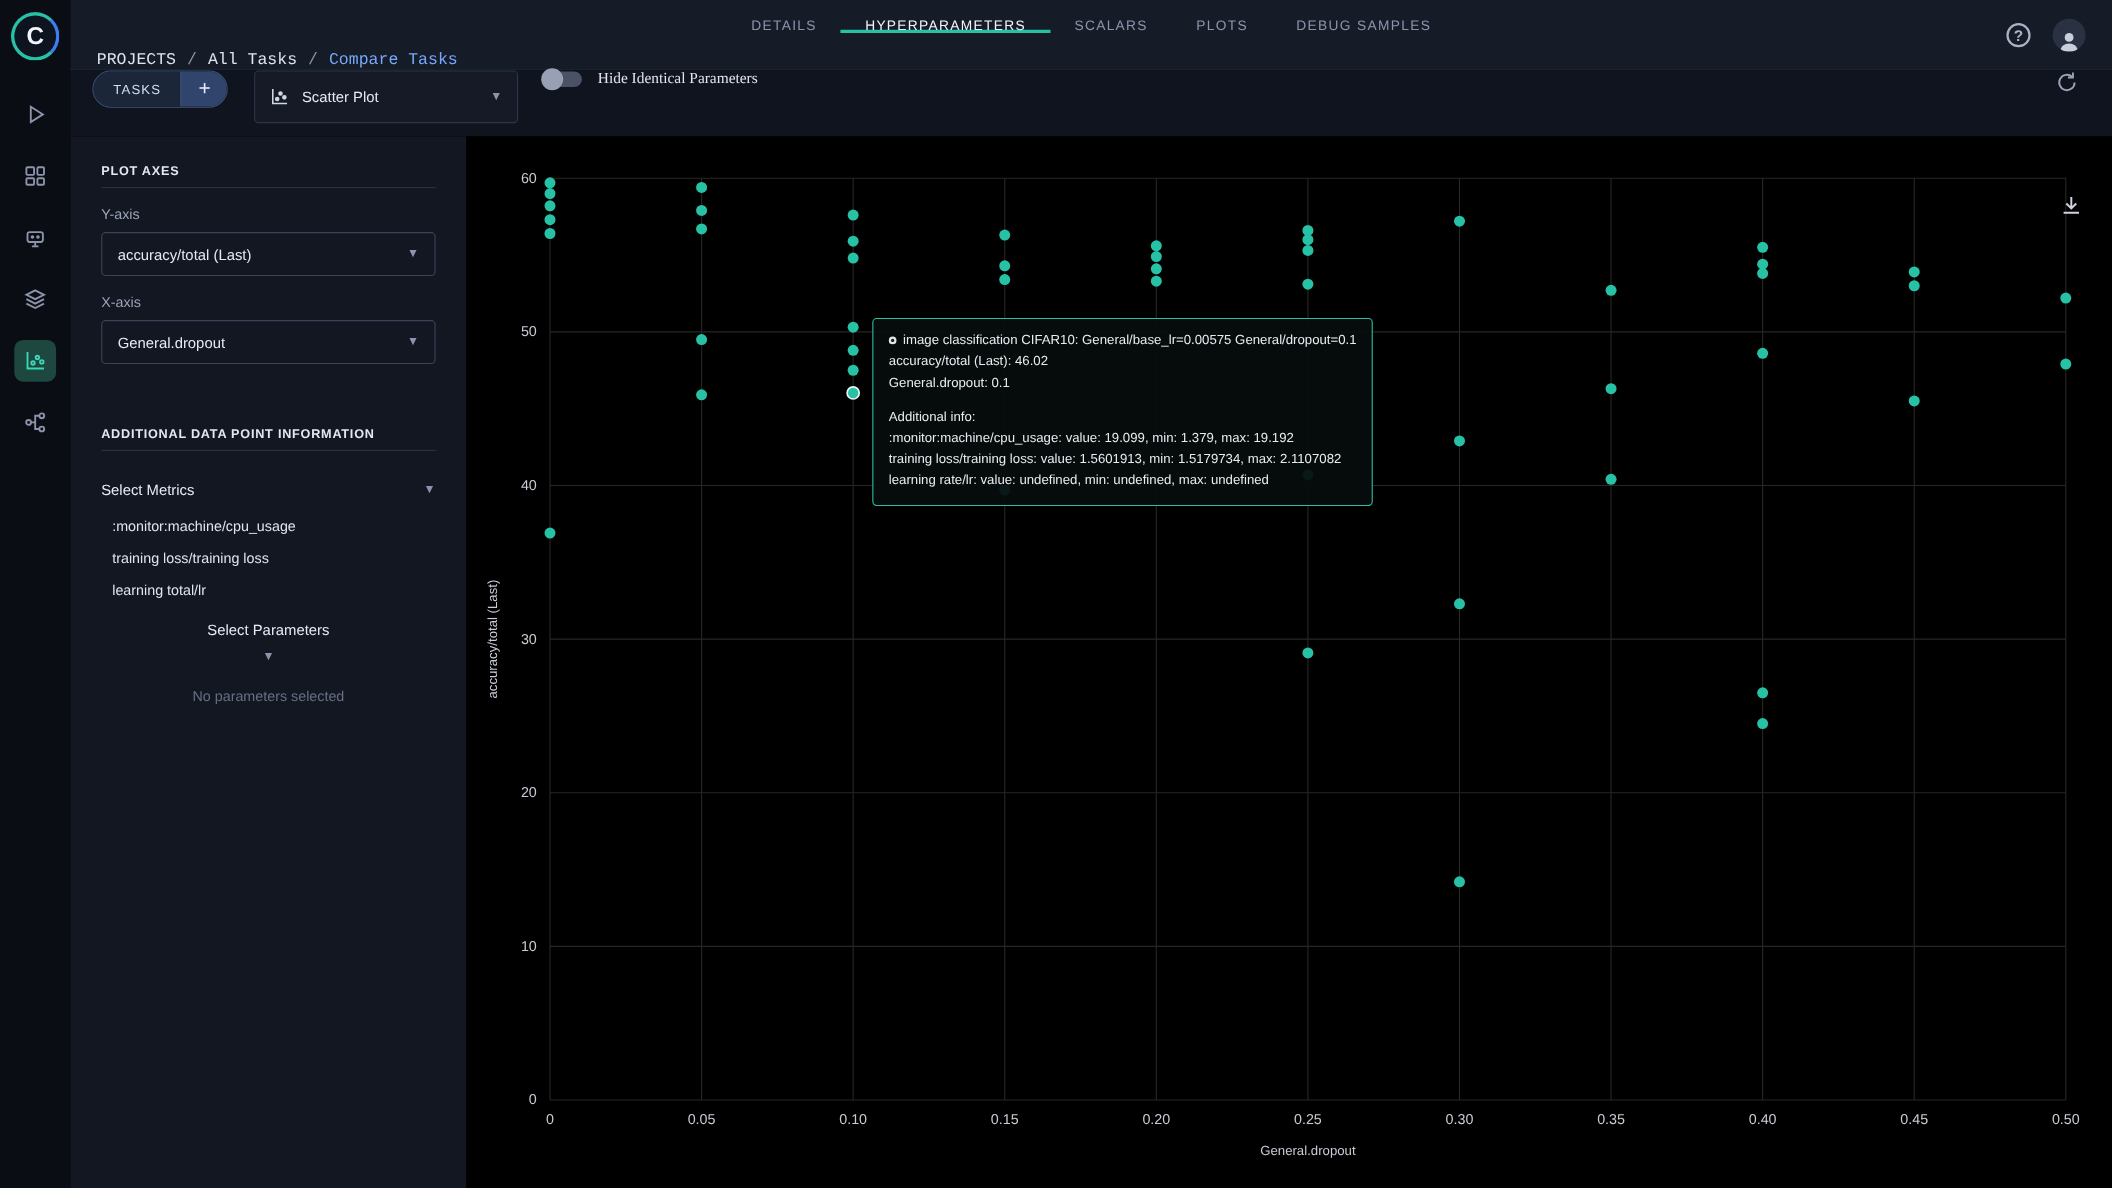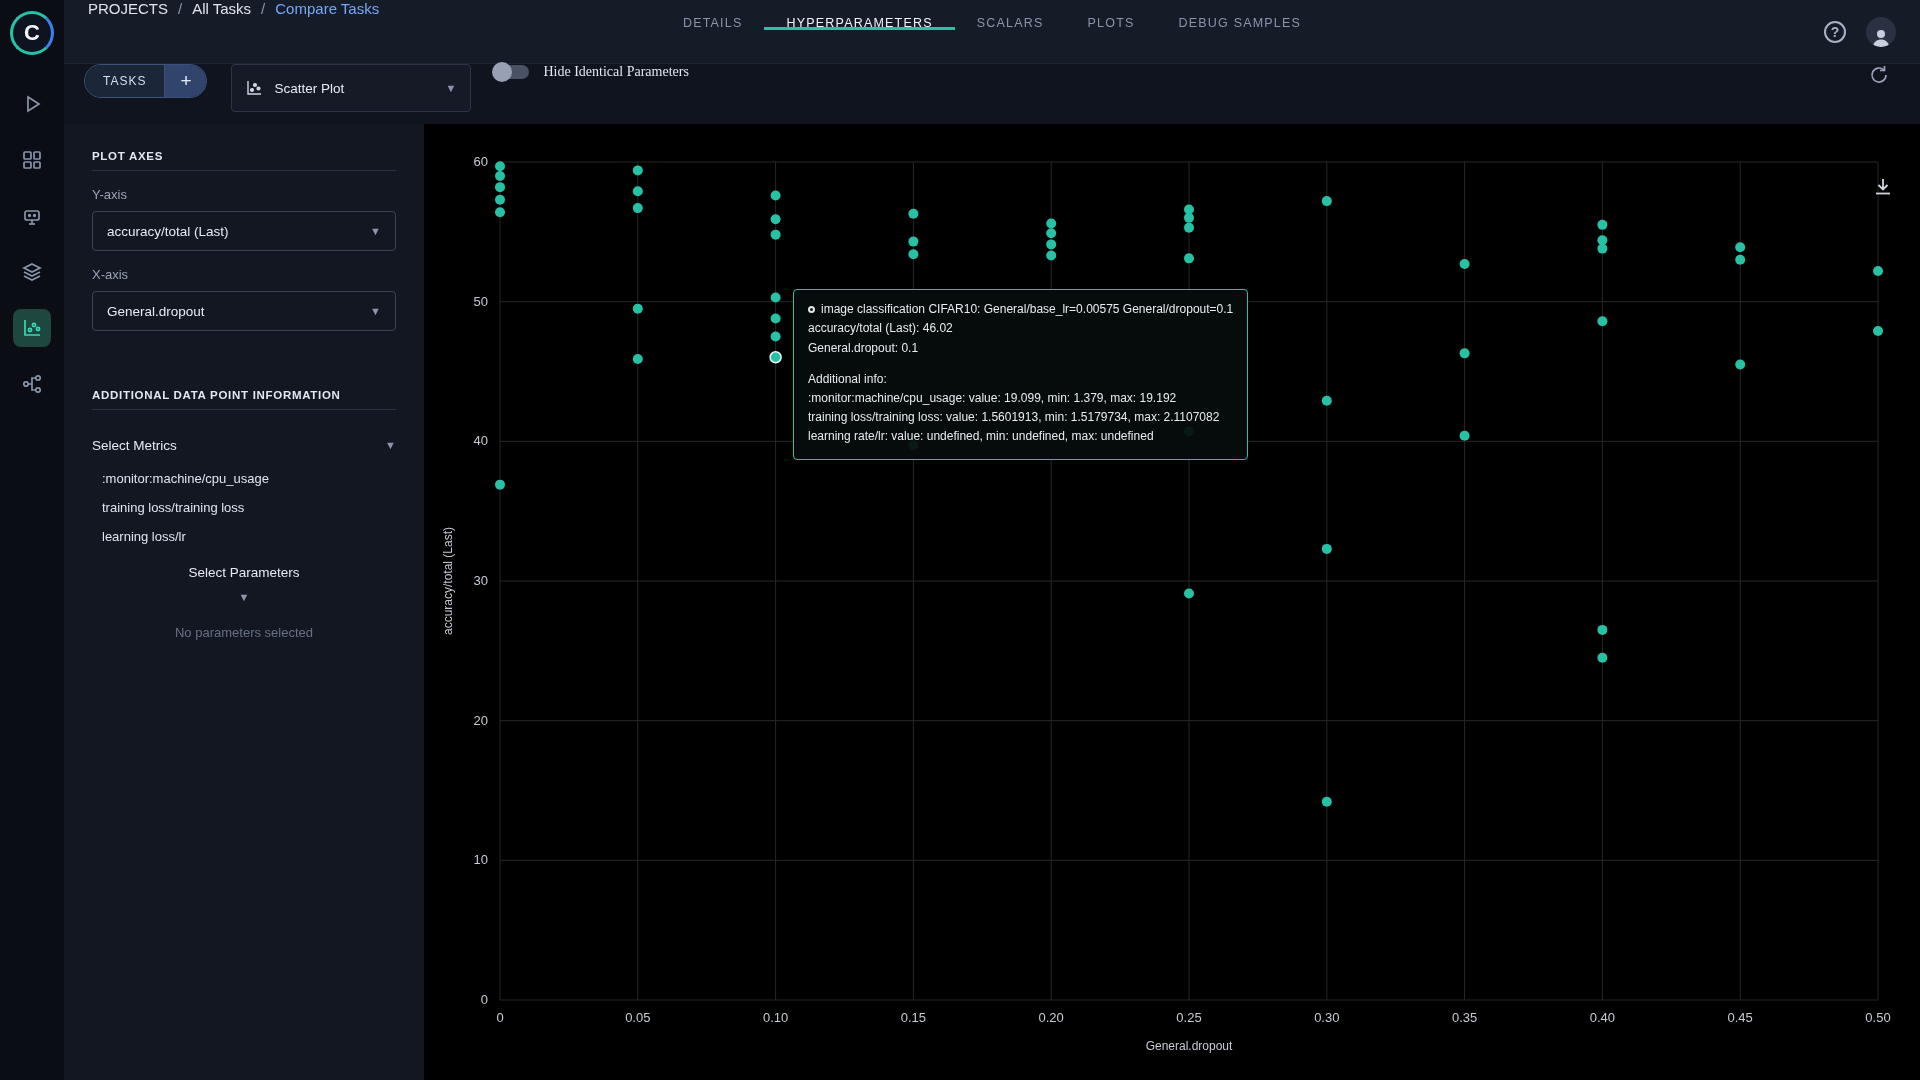--- a/index.html
+++ b/index.html
@@ -16,21 +16,21 @@
   .rail-btn { width:38px; height:38px; border-radius:8px; display:flex; align-items:center;
     justify-content:center; margin-bottom:18px; cursor:pointer; color:#8b94ab; }
   .rail-btn.active { background:#1d473f; color:#38d8b4; }
   .rail-btn svg { stroke: currentColor; fill:none; stroke-width:1.7; }
 
   
   .main { flex:1; display:flex; flex-direction:column; min-width:0; }
 
   .topbar { height:64px; background:#161b28; display:flex; align-items:stretch;
     padding:0 24px; border-bottom:1px solid #1d2432; }
-  .topbar-left { flex:1; display:flex; align-items:flex-start; gap:10px; font-size:15px; }
+  .topbar-left { flex:1; display:flex; align-items:flex-end; gap:10px; font-size:15px;font-family:Liberation Mono, monospace; }
   .crumb { color:#dfe3ee; cursor:pointer; }
   .crumb-sep { color:#8b94ab; }
   .crumb.current { color:#76a8f9; }
   .tabs { display:flex; align-items:flex-start;margin-top:16px; }
   .tab { display:flex; align-items:center; padding:0 22px; font-size:12.5px; letter-spacing:1.2px;
     color:#8b94ab; cursor:pointer; }
   .tab.active { color:#f2f5fb; box-shadow: inset 0 -3px 0 #27c2a5; }
   .topbar-right { flex:1; display:flex; align-items:center; justify-content:flex-end; gap:20px; }
   .help-icon { width:22px; height:22px; border-radius:50%; border:2px solid #aab2c5; color:#aab2c5;
     font-size:14px; font-weight:bold; display:flex; align-items:center; justify-content:center; cursor:pointer; }
@@ -228,21 +228,21 @@
       <hr class="divider">
 
       <div class="flat-select">
         <span>Select Metrics</span>
         <span class="chev">▼</span>
       </div>
 
       <div>
         <div class="metric-item">:monitor:machine/cpu_usage</div>
         <div class="metric-item">training loss/training loss</div>
-        <div class="metric-item">learning loss/lr</div>
+        <div class="metric-item">learning total/lr</div>
       </div>
 
       <div class="flat-select" style="margin-top:14px;flex-direction:column;">
         <span>Select Parameters</span>
         <span class="chev">▼</span>
       </div>
 
       <div class="no-params">No parameters selected</div>
     </aside>
 

